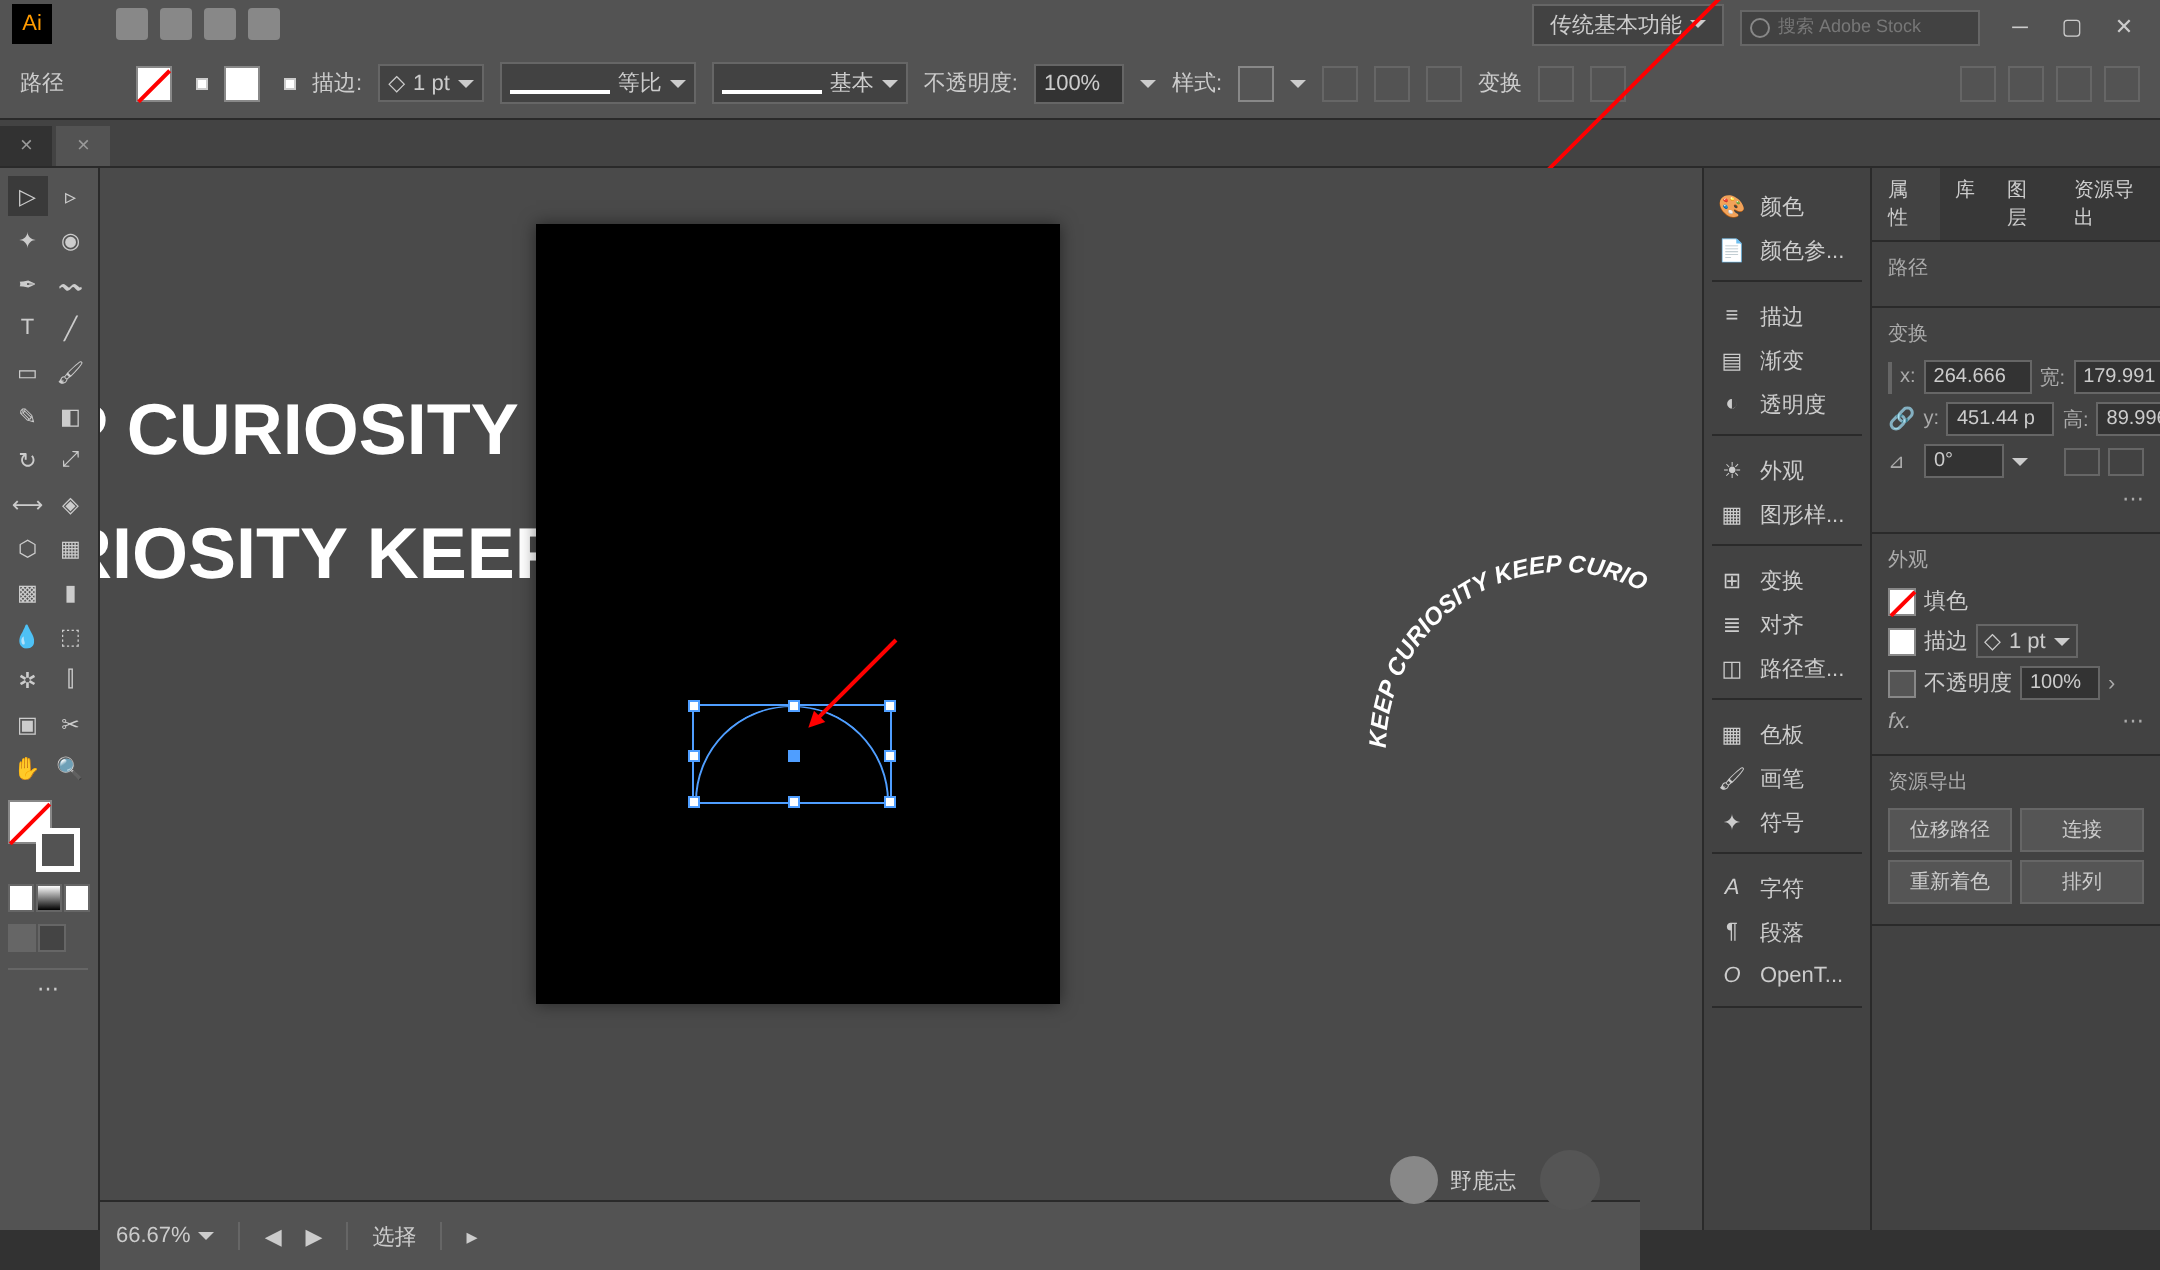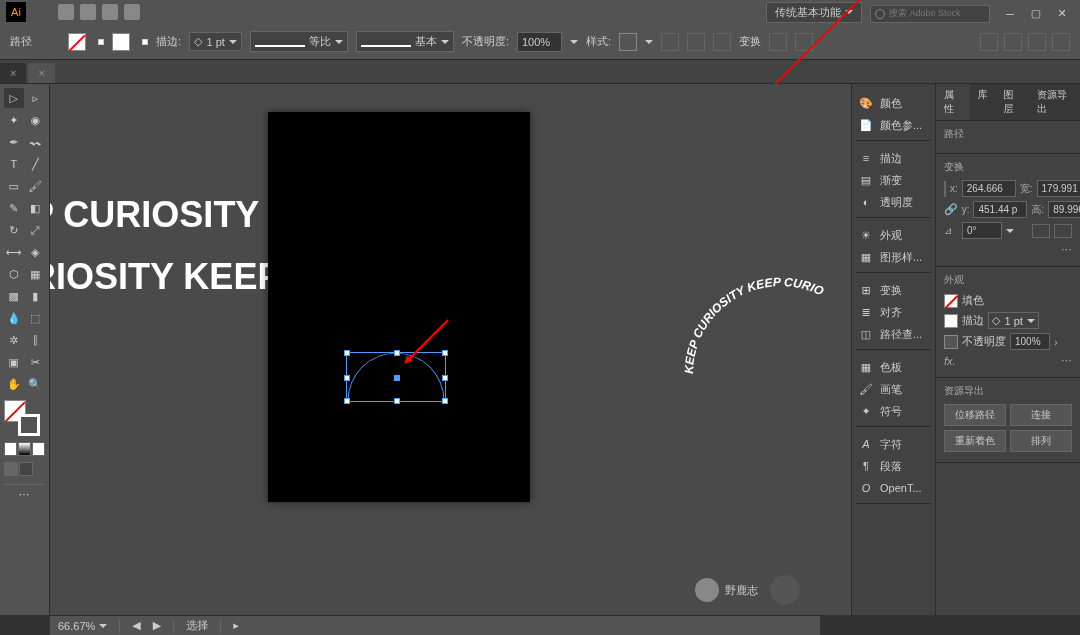--- a/index.html
+++ b/index.html
@@ -62,21 +62,21 @@
 .prop-tab.active{background:#424242}
 .prop-section{padding:6px 8px;border-bottom:1px solid #2a2a2a}
 .prop-title{font-size:10px;color:#aaa;margin-bottom:6px}
 .prop-row{display:flex;align-items:center;gap:4px;margin-bottom:4px}
 .prop-label{width:14px;font-size:10px;color:#aaa}
 .prop-input{background:#333;border:1px solid #666;color:#ccc;padding:2px 4px;width:54px;font-size:10px}
 .prop-btn{background:#555;border:1px solid #666;padding:3px 6px;font-size:10px;cursor:pointer;flex:1;text-align:center}
 .flip-icons{display:flex;gap:4px;margin-left:auto}
 .flip-ic{width:18px;height:14px;border:1px solid #666;cursor:pointer}
 .dots{margin-left:auto;cursor:pointer;color:#aaa}
-.statusbar{height:20px;background:#535353;border-top:1px solid #2a2a2a;display:flex;align-items:center;padding:0 8px;gap:12px;position:absolute;bottom:0;left:50px;right:260px}
+.statusbar{height:35px;background:#535353;border-top:1px solid #2a2a2a;display:flex;align-items:center;padding:0 8px;gap:12px;position:absolute;bottom:0;left:50px;right:260px}
 .status-item{display:flex;align-items:center;gap:4px}
 .status-sep{width:1px;height:14px;background:#666}
 .watermark{position:absolute;bottom:30px;right:280px;display:flex;align-items:center;gap:6px;color:#fff;font-size:16px}
 .wm-icon{width:24px;height:24px;background:#888;border-radius:50%}
 .curio-text{position:absolute;right:-40px;top:180px;width:220px;height:220px}
 </style>
 </head>
 <body>
 
 <div class="topbar">

